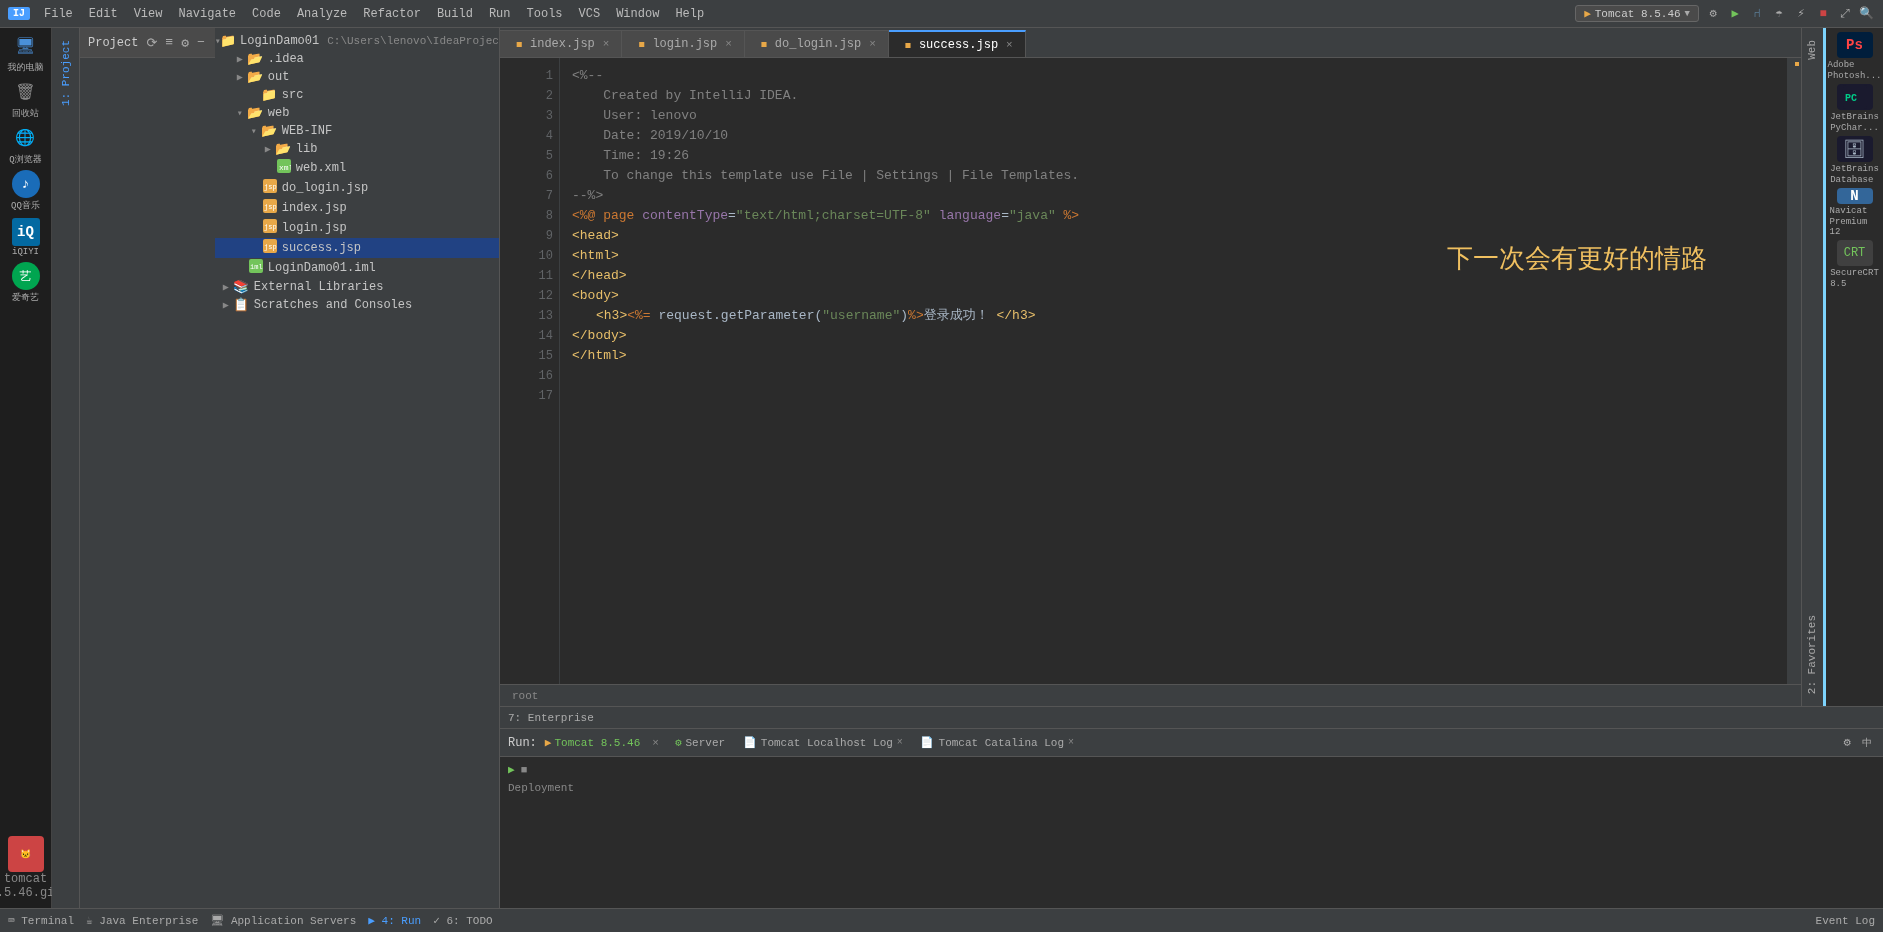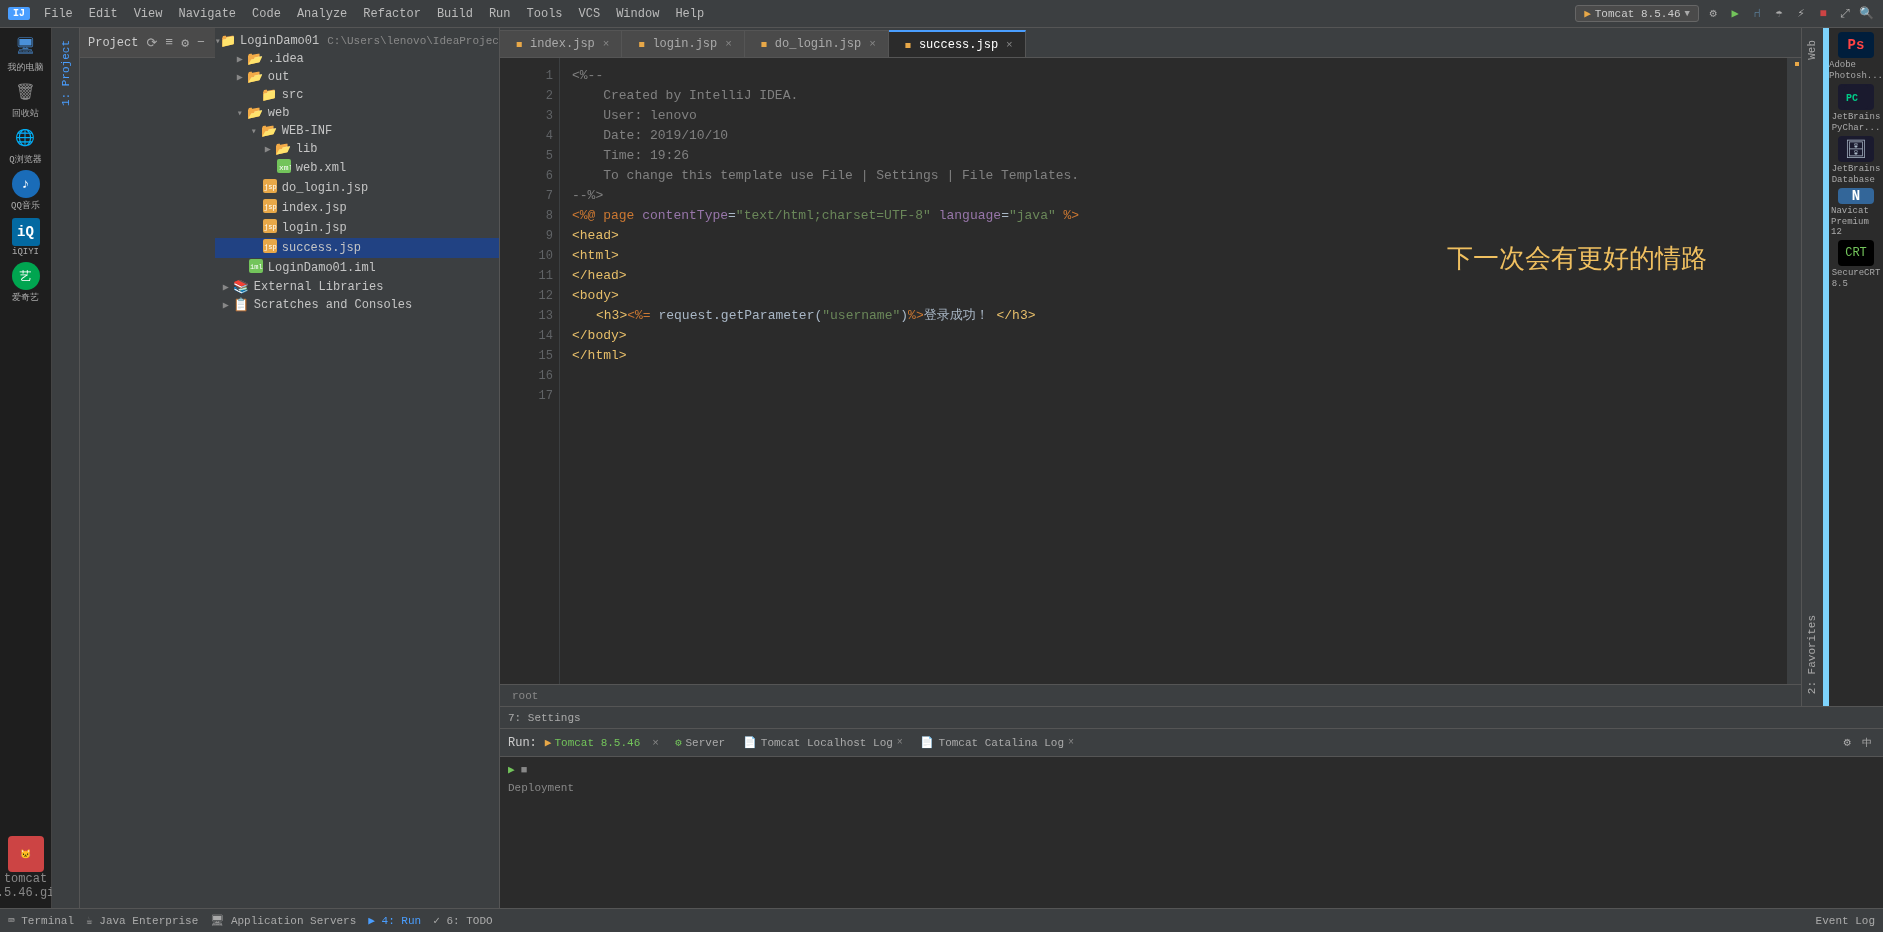--- a/index.html
+++ b/index.html
@@ -367,21 +367,21 @@
 
     
     .far-right-icons {
       width: 60px;
       background: #2b2b2b;
       display: flex;
       flex-direction: column;
       align-items: center;
       gap: 2px;
       padding: 4px 2px;
-      border-left: 6px solid #7dd3fc;
+      border-left: 3px solid #7dd3fc;
       flex-shrink: 0;
       overflow: hidden;
     }
     .app-icon {
       width: 50px;
       height: 50px;
       display: flex;
       flex-direction: column;
       align-items: center;
       justify-content: center;
@@ -822,28 +822,28 @@
         </div>
         <div class="app-icon">
           <div class="app-icon-img" style="background:#1a1a2e;border-radius:4px;width:36px;height:36px;display:flex;align-items:center;justify-content:center;font-size:18px;">🗄</div>
           <div class="app-icon-label">JetBrains<br>Database</div>
         </div>
         <div class="app-icon">
           <div class="app-icon-img" style="background:#336699;border-radius:4px;width:36px;height:36px;display:flex;align-items:center;justify-content:center;font-size:14px;color:#fff;font-weight:bold;">N</div>
           <div class="app-icon-label">Navicat<br>Premium 12</div>
         </div>
         <div class="app-icon">
-          <div class="app-icon-img" style="background:#000000;border-radius:4px;width:36px;height:36px;display:flex;align-items:center;justify-content:center;font-size:12px;color:#73c45b;">CRT</div>
+          <div class="app-icon-img" style="background:#404040;border-radius:4px;width:36px;height:36px;display:flex;align-items:center;justify-content:center;font-size:12px;color:#73c45b;">CRT</div>
           <div class="app-icon-label">SecureCRT<br>8.5</div>
         </div>
       </div>
     </div>
 
     <div style="display:flex;flex-direction:row;height:22px;background:#3c3f41;border-top:1px solid #555;align-items:center;">
-      <div style="writing-mode:horizontal-tb;font-size:11px;color:#aaa;padding:0 8px;cursor:pointer;">7: Settings</div>
+      <div style="writing-mode:horizontal-tb;font-size:11px;color:#aaa;padding:0 8px;cursor:pointer;">7: Enterprise</div>
     </div>
 
     <div class="run-panel">
       <div class="run-header">
         <span class="run-title">Run:</span>
         <span style="color:#73c45b;font-size:11px;display:flex;align-items:center;gap:3px;">
           <span style="color:#e8a848;">▶</span>
           <span>Tomcat 8.5.46</span>
         </span>
         <span style="color:#888;font-size:11px;cursor:pointer;margin-left:4px;">×</span>

